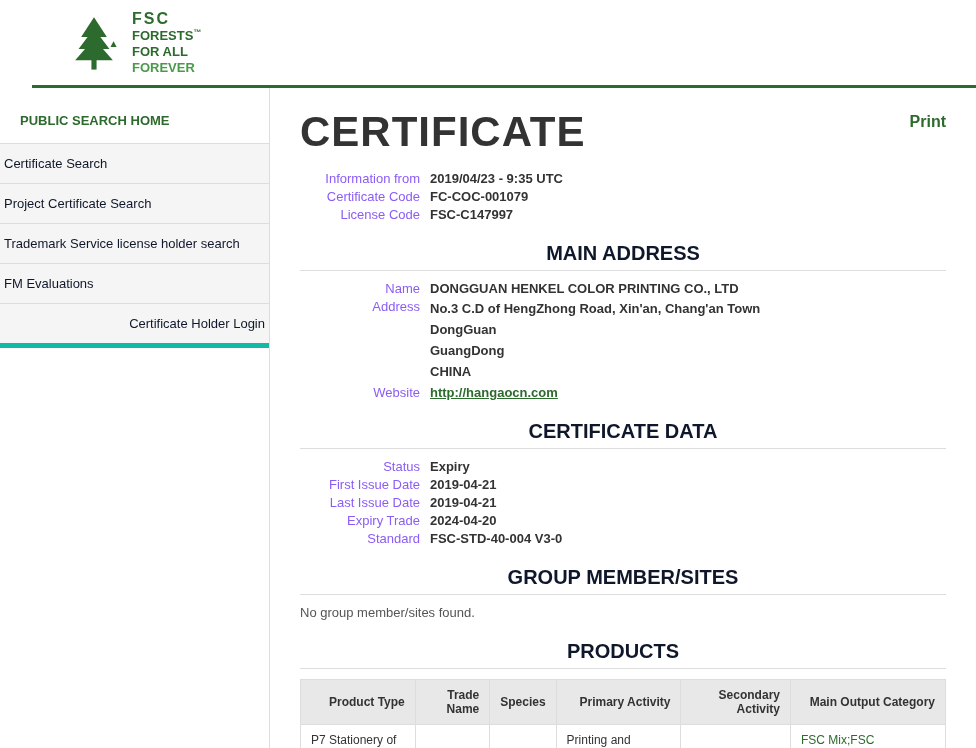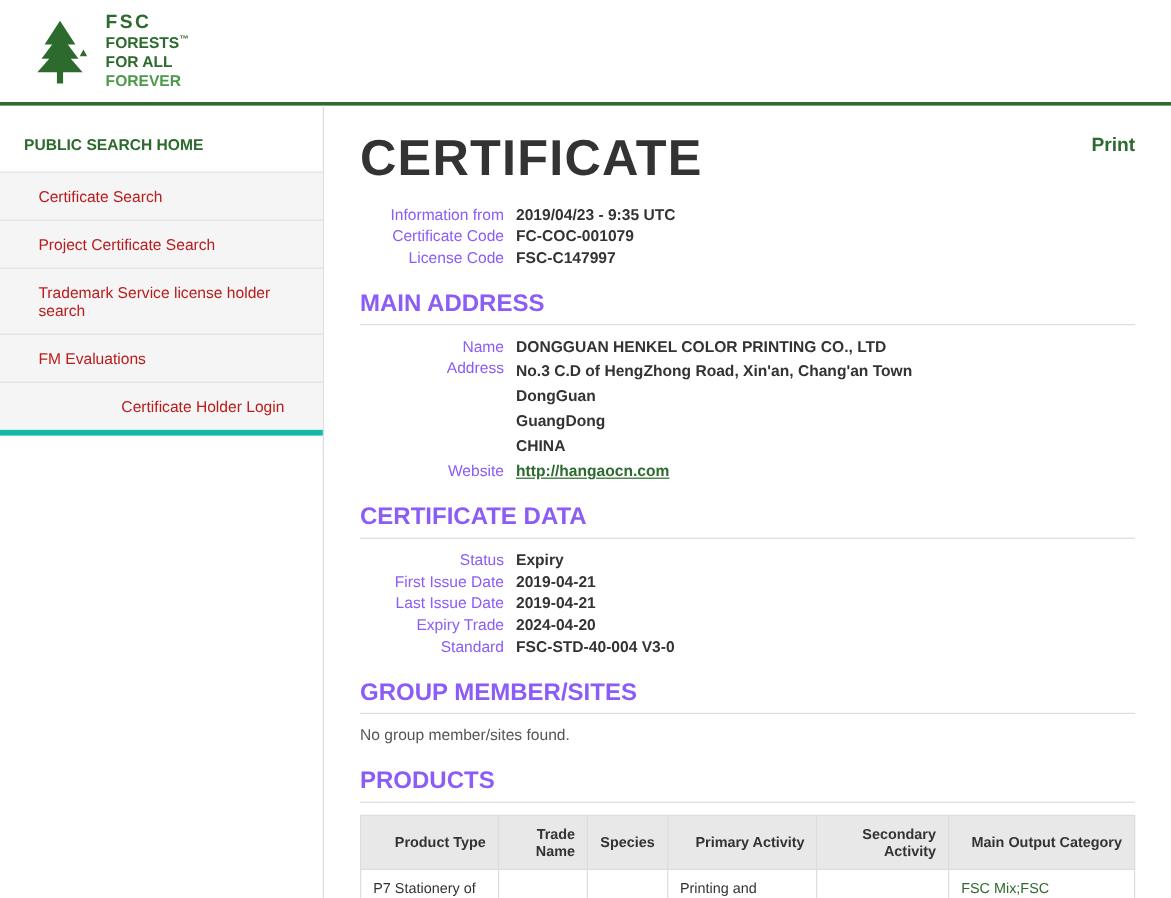--- a/index.html
+++ b/index.html
@@ -2,23 +2,24 @@
 <html><head>
   <meta charset="utf-8">
   <style>
     * { margin: 0; padding: 0; box-sizing: border-box; }
     body { font-family: Arial, sans-serif; font-size: 13px; color: #333; background: #fff; }
     
     
     .header {
       display: flex;
       align-items: flex-end;
-      padding: 10px 20px;
+      padding: 10px 32px;
       border-bottom: 3px solid #2d6a2d;
       background: #fff;
+      margin-left: 32px;
     }
     .logo-area {
       display: flex;
       align-items: center;
       gap: 8px;
     }
     .logo-icon {
       width: 60px;
       height: 60px;
     }
@@ -67,23 +68,23 @@
     }
     .sidebar-nav li {
       border-top: 1px solid #ddd;
     }
     .sidebar-nav li:last-child {
       border-bottom: 5px solid #14b8a6;
       text-align: right;
     }
     .sidebar-nav li a {
       display: block;
-      padding: 12px 32px;
+      padding: 12px 4px;
       text-decoration: none;
-      color: #b91c1c;
+      color: #0f172a;
       font-size: 13px;
       background: #f5f5f5;
       transition: background 0.2s;
     }
     
     
     .content {
       flex: 1;
       padding: 20px 30px;
     }
@@ -128,25 +129,26 @@
       font-weight: bold;
     }
     .info-value.link {
       color: #2d6a2d;
       text-decoration: underline;
     }
     
     .section-title {
       font-size: 20px;
       font-weight: bold;
-      color: #8b5cf6;
+      color: #0f172a;
       text-transform: uppercase;
       margin: 20px 0 10px;
       border-bottom: 1px solid #ddd;
       padding-bottom: 5px;
+      text-align: center;
     }
     
     .address-table, .cert-data-table {
       margin-bottom: 5px;
     }
     
     
     .products-table {
       width: 100%;
       border-collapse: collapse;

